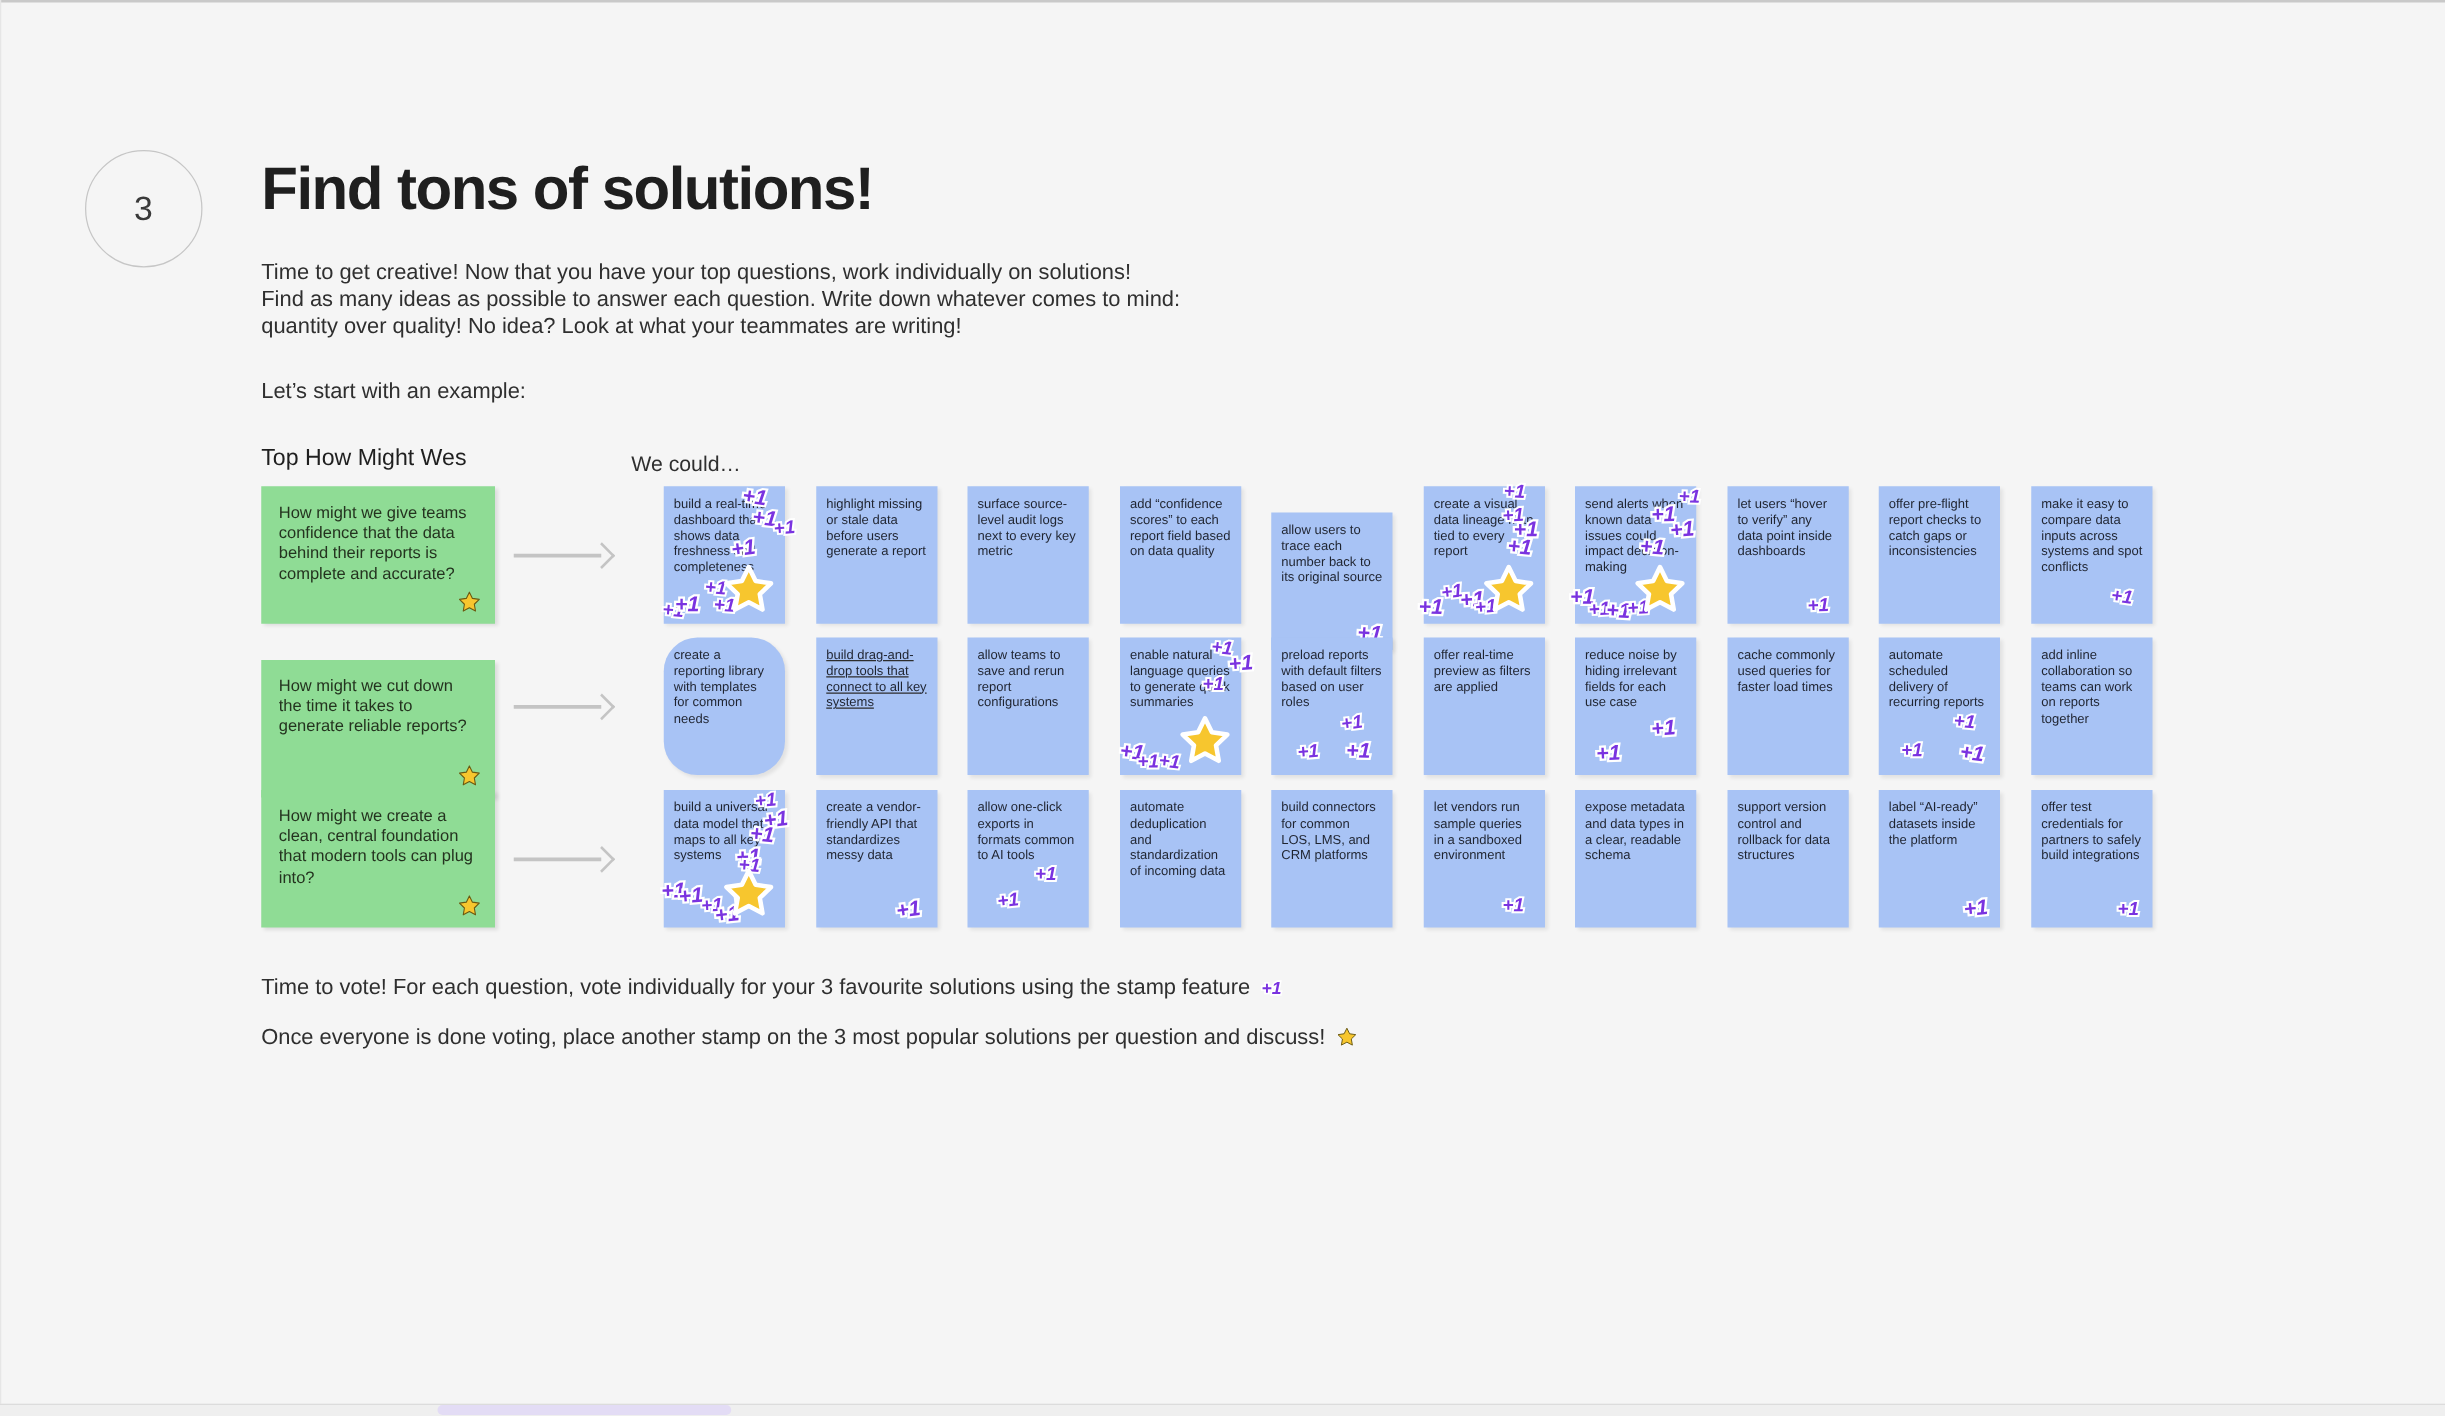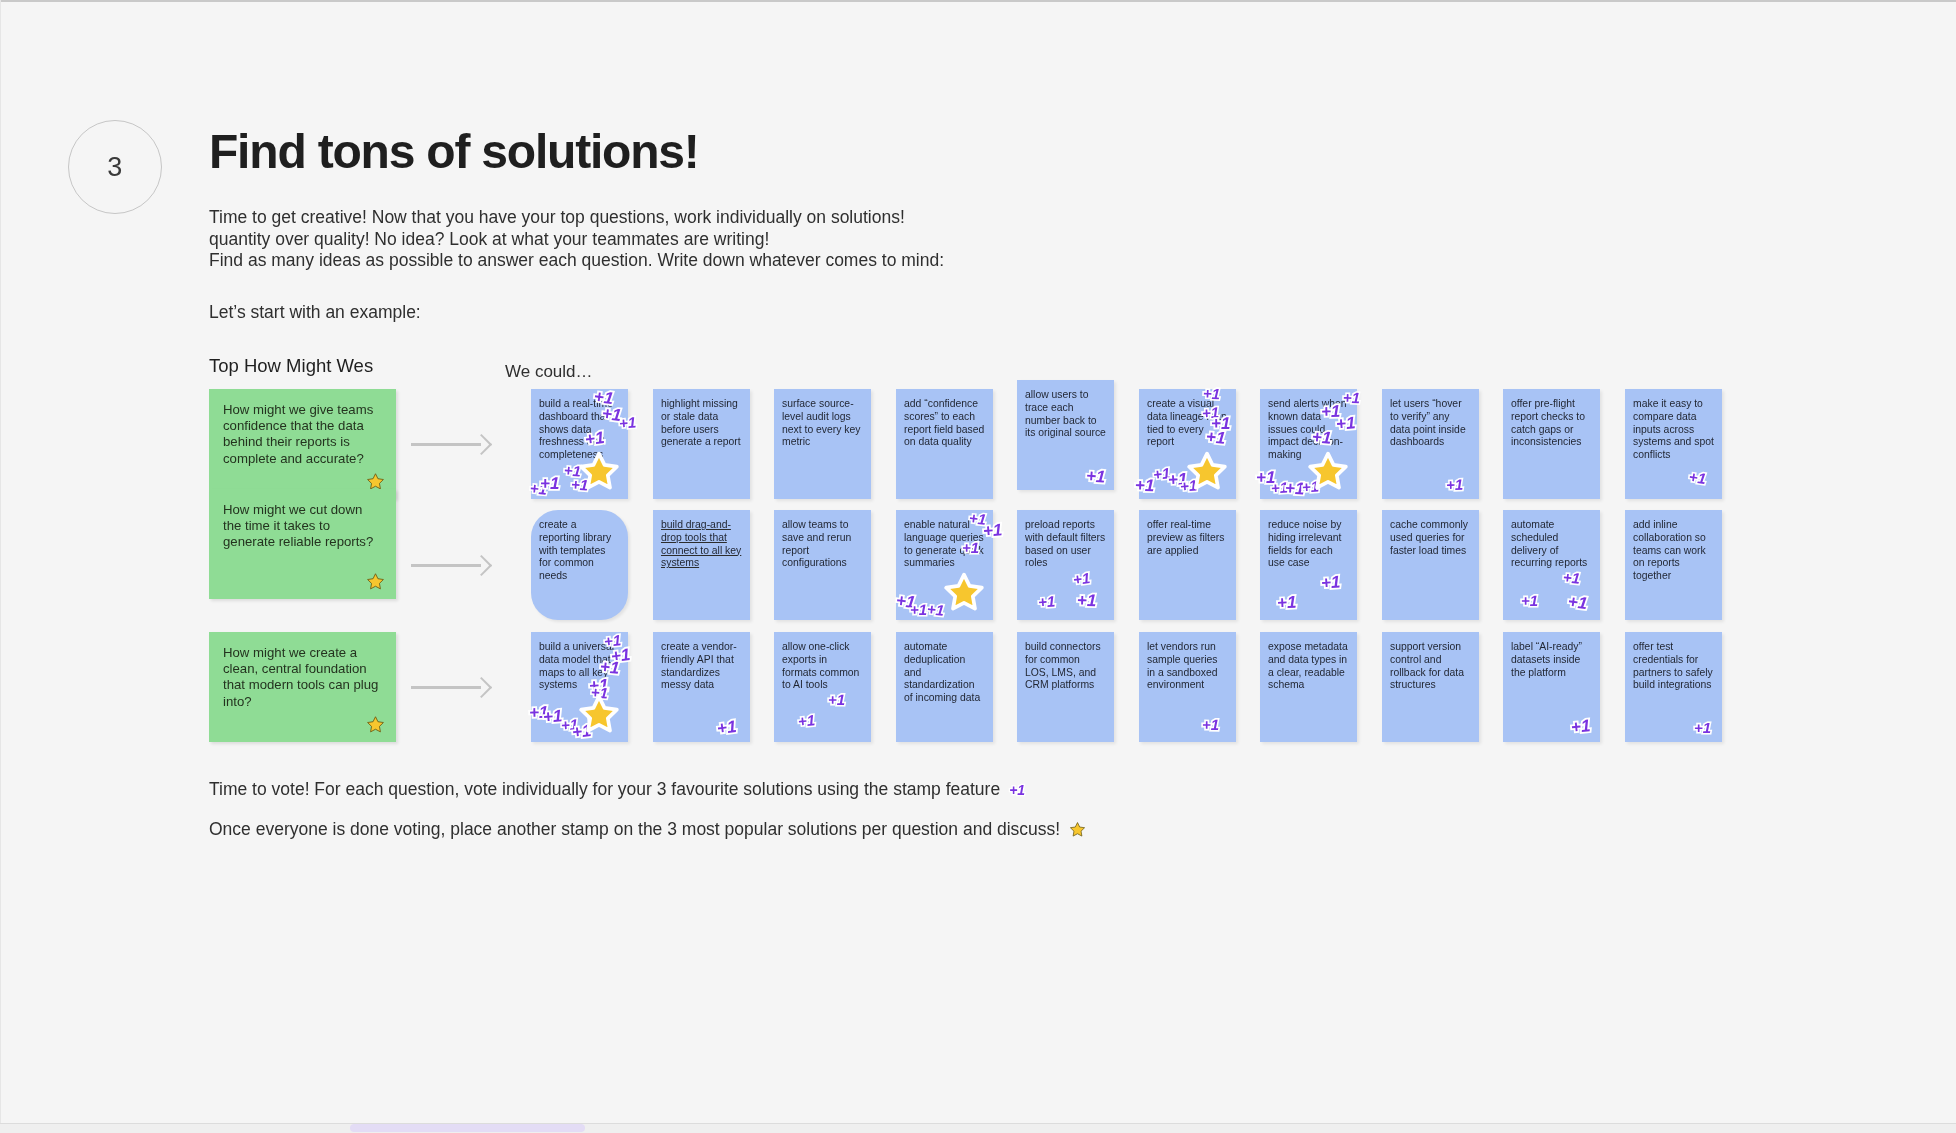--- a/index.html
+++ b/index.html
@@ -135,22 +135,22 @@
   <div class="left-rule"></div>
 
   <div class="step-circle">
     <span>3</span>
   </div>
 
   <div class="page-title">Find tons of solutions!</div>
 
   <div class="intro">
     <div>Time to get creative! Now that you have your top questions, work individually on solutions!</div>
+    <div>Find as many ideas as possible to answer each question. Write down whatever comes to mind:</div>
     <div>quantity over quality! No idea? Look at what your teammates are writing!</div>
-    <div>Find as many ideas as possible to answer each question. Write down whatever comes to mind:</div>
   </div>
 
   <div class="example-line">Let’s start with an example:</div>
 
   <div class="col-head-left">Top How Might Wes</div>
   <div class="col-head-right">We could…</div>
 
   <div class="board" id="board">
       <div class="hmw-card" style="left: 209px; top: 389px;">
         <div class="txt">How might we give teams confidence that the data behind their reports is complete and accurate?</div>
@@ -180,21 +180,21 @@
       </div>
       <div class="sol-card" style="left: 653px; top: 389px;">
         <div class="txt">highlight missing or stale data before users generate a report</div>
       </div>
       <div class="sol-card" style="left: 774px; top: 389px;">
         <div class="txt">surface source-level audit logs next to every key metric</div>
       </div>
       <div class="sol-card" style="left: 896px; top: 389px;">
         <div class="txt">add “confidence scores” to each report field based on data quality</div>
       </div>
-      <div class="sol-card" style="left: 1017px; top: 380px;">
+      <div class="sol-card" style="left: 1017px; top: 410px;">
         <div class="txt">allow users to trace each number back to its original source</div>
         <div class="stamps">
           <span class="stamp big" style="left: 69.4467px; top: 88.3585px; transform: rotate(3.9deg);">+1</span>
         </div>
       </div>
       <div class="sol-card" style="left: 1139px; top: 389px;">
         <div class="txt">create a visual data lineage map tied to every report</div>
         <div class="stamps">
           <span class="stamp" style="left: 64.2043px; top: -2.79781px; transform: rotate(2.5deg);">+1</span>
           <span class="stamp" style="left: 62.7788px; top: 16.3215px; transform: rotate(-3deg);">+1</span>
@@ -233,21 +233,21 @@
       </div>
       <div class="sol-card" style="left: 1503px; top: 389px;">
         <div class="txt">offer pre-flight report checks to catch gaps or inconsistencies</div>
       </div>
       <div class="sol-card" style="left: 1625px; top: 389px;">
         <div class="txt">make it easy to compare data inputs across systems and spot conflicts</div>
         <div class="stamps">
           <span class="stamp" style="left: 63.8958px; top: 81.0834px; transform: rotate(7.8deg);">+1</span>
         </div>
       </div>
-      <div class="hmw-card" style="left: 209px; top: 489px;">
+      <div class="hmw-card" style="left: 209px; top: 528px;">
         <div class="txt">How might we cut down the time it takes to generate reliable reports?</div>
         <span class="hmw-star"><svg viewBox="0 0 24 24" width="19" height="19">
             <path d="M12 2.2l3.1 6.3 6.9 1-5 4.9 1.2 6.9L12 18l-6.2 3.3 1.2-6.9-5-4.9 6.9-1z" fill="#f7c62e" stroke="#6b5a12" stroke-width="1.1" stroke-linejoin="round"></path>
           </svg></span>
       </div>
       <div class="arrow" style="left: 411px; top: 555px; width: 78px;">
         <div class="shaft" style="width:70px"></div>
         <div class="head"></div>
       </div>
       <div class="sol-card" style="left: 531px; top: 510px; border-radius: 27px;">

